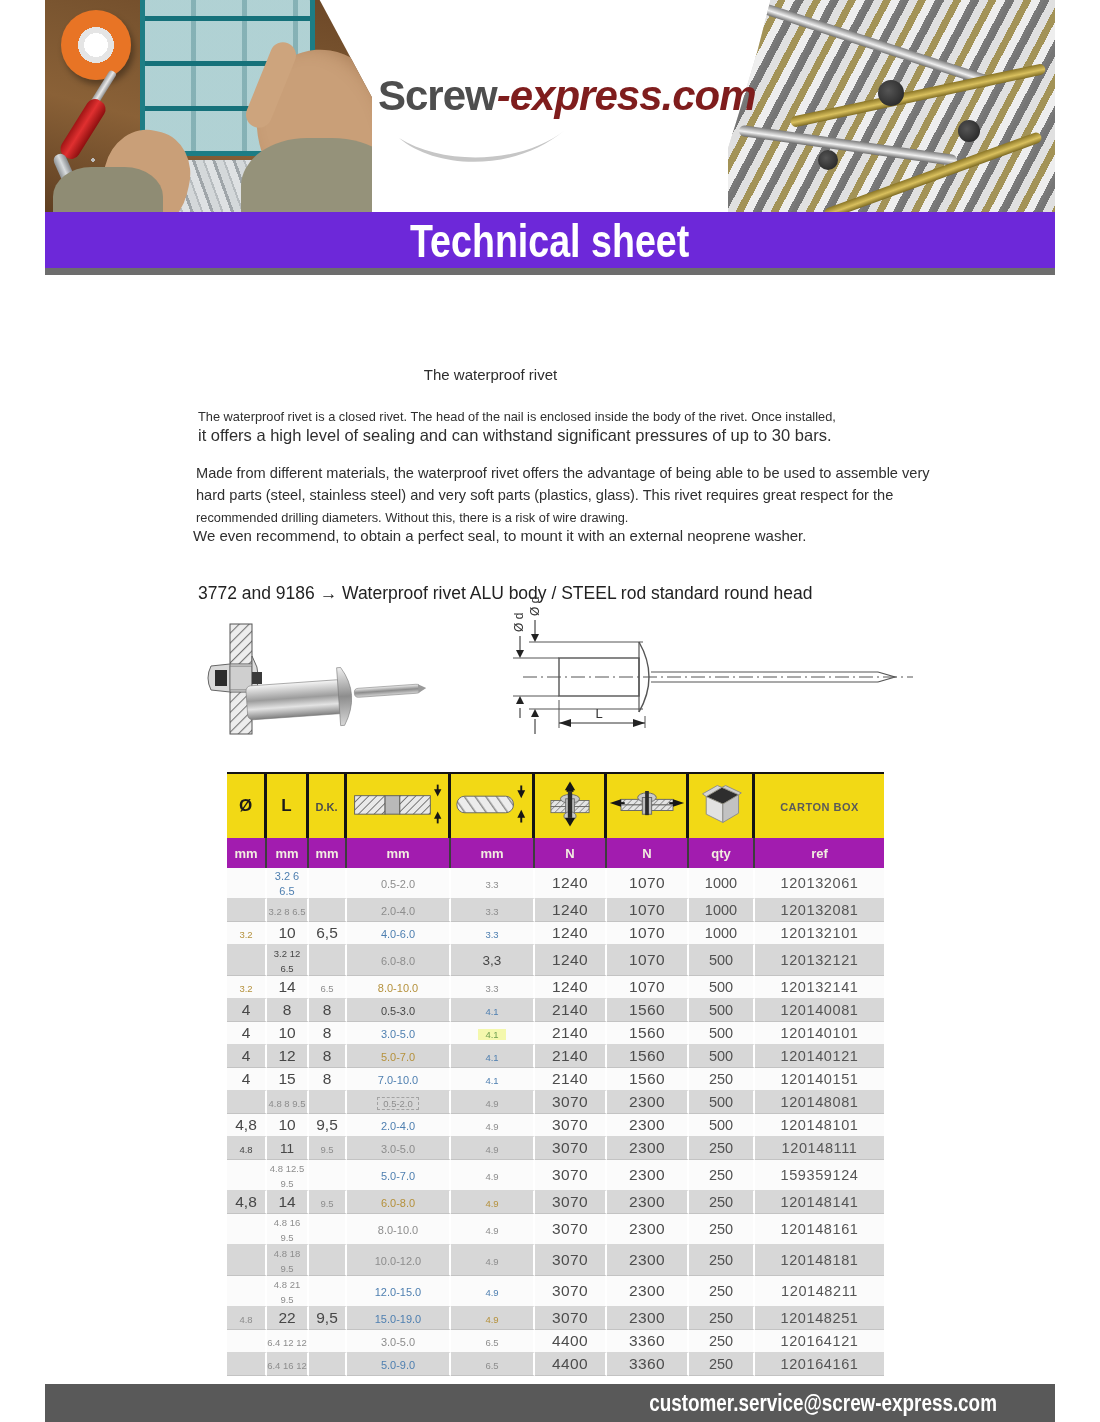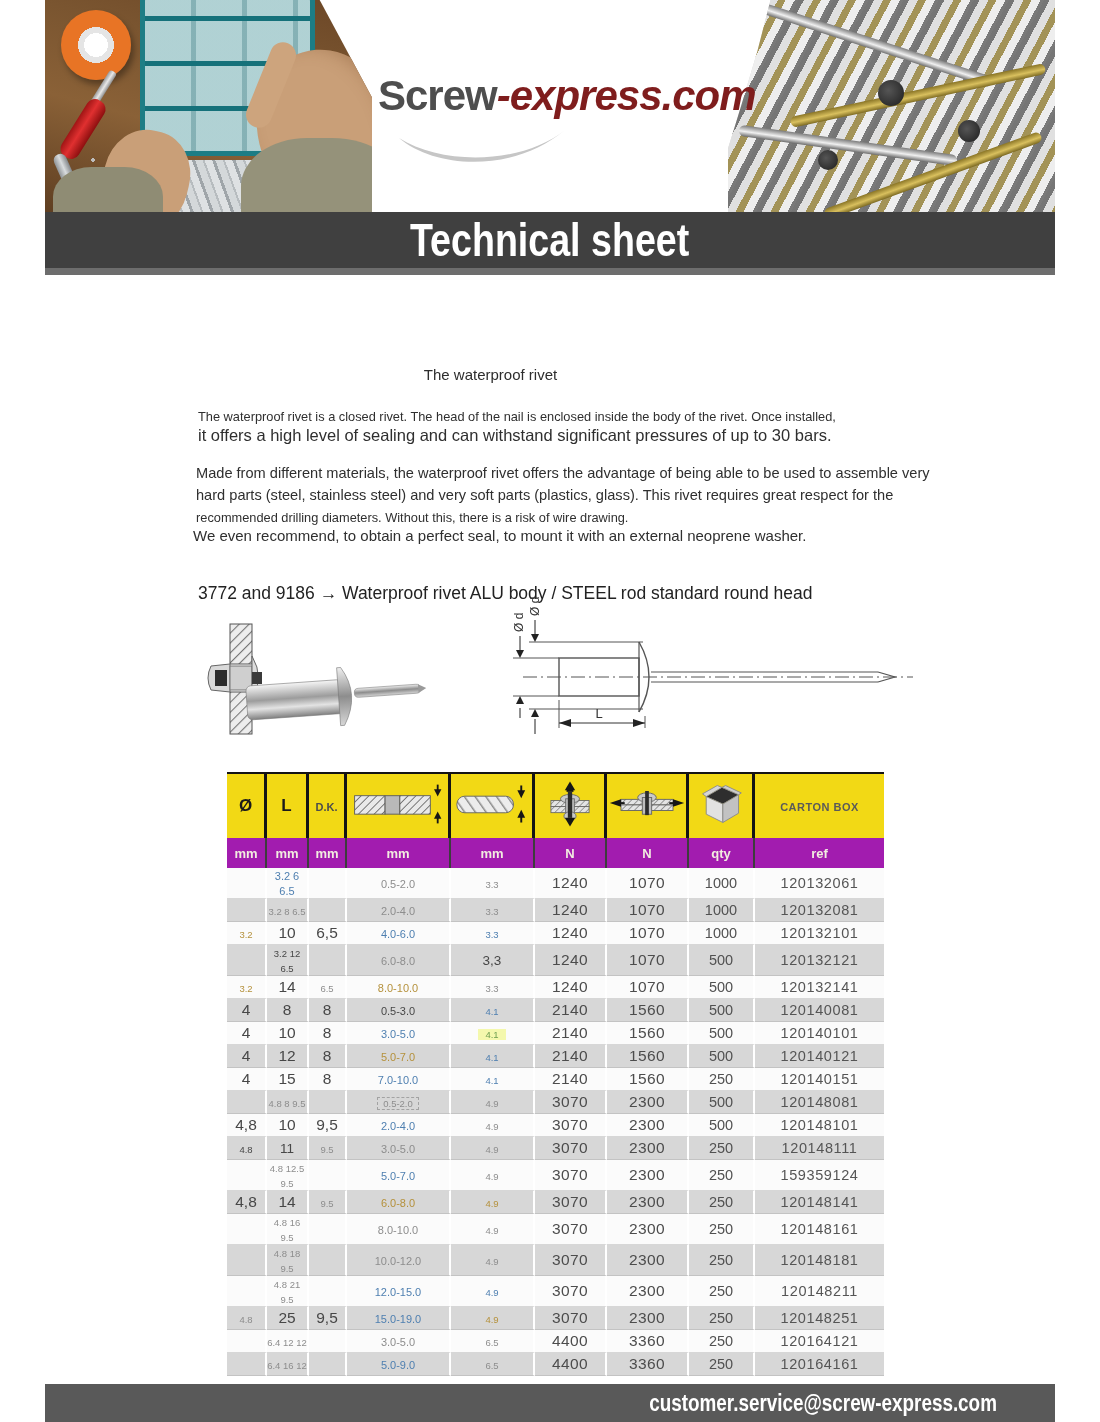--- a/index.html
+++ b/index.html
@@ -54,22 +54,22 @@
   .screw-bar.brass{background:linear-gradient(0deg,#7d6a22,#d9c05e 45%,#8a7526);}
   .screw-head{position:absolute;border-radius:50%;background:radial-gradient(circle at 40% 40%,#555,#1d1d1d);}
 
   
   .logo-wrap{position:absolute;left:378px;top:72px;width:350px;text-align:center;white-space:nowrap;}
   .logo-screw{font-size:42px;font-weight:700;color:#4e4e4e;letter-spacing:-1px;}
   .logo-express{font-size:42px;font-weight:700;font-style:italic;color:#7f1d1d;letter-spacing:-1px;}
   .logo-swoosh{position:absolute;left:395px;top:124px;}
 
   
-  .banner{position:absolute;left:45px;right:45px;top:212px;height:56px;background:#404040;
-    display:flex;justify-content:center;}
+  .banner{position:absolute;left:45px;right:45px;top:212px;height:56px;background:#6d28d9;
+    display:flex;align-items:center;justify-content:center;}
   .banner-title{color:#fff;font-size:47px;font-weight:700;display:inline-block;
     transform:scaleX(.8);letter-spacing:0;}
   .banner-shadow{position:absolute;left:45px;right:45px;top:268px;height:7px;background:#6d6d6d;}
 
   
   .intro-title{position:absolute;left:0;top:366px;width:981px;text-align:center;font-size:15px;color:#2d2d2d;}
   .tline{position:absolute;color:#2f2f2f;white-space:nowrap;}
   .p1a{left:198px;top:409px;font-size:12.8px;}
   .p1b{left:198px;top:426px;font-size:16.5px;}
   .p2a{left:196px;top:465px;font-size:14.6px;}
@@ -536,21 +536,21 @@
           <td><span></span></td>
           <td><span class="sz-s c-blue">12.0-15.0</span></td>
           <td><span class="sz-t c-blue">4.9</span></td>
           <td><span>3070</span></td>
           <td><span>2300</span></td>
           <td><span>250</span></td>
           <td><span>120148211</span></td>
         </tr>
         <tr class="even">
           <td><span class="sz-t c-gray">4.8</span></td>
-          <td><span class="sz-lg c-dark">25</span></td>
+          <td><span class="sz-lg c-dark">22</span></td>
           <td><span class="sz-lg c-dark">9,5</span></td>
           <td><span class="sz-s c-blue">15.0-19.0</span></td>
           <td><span class="sz-t c-org">4.9</span></td>
           <td><span>3070</span></td>
           <td><span>2300</span></td>
           <td><span>250</span></td>
           <td><span>120148251</span></td>
         </tr>
         <tr class="odd">
           <td><span></span></td>

